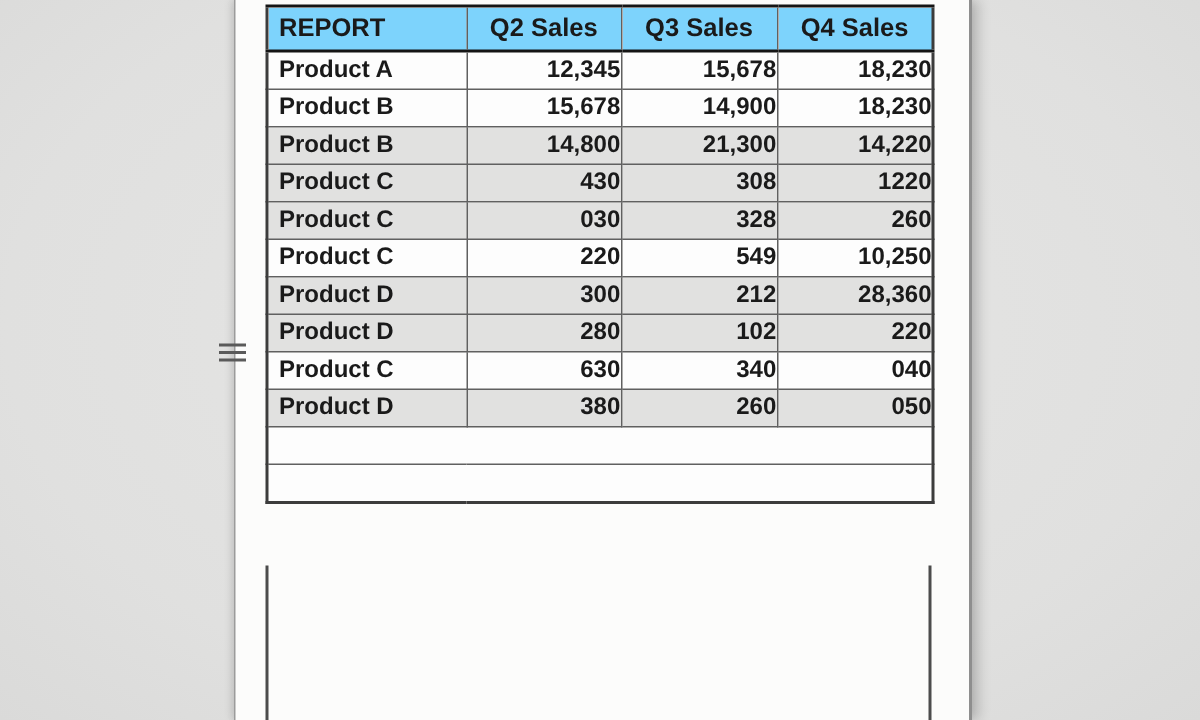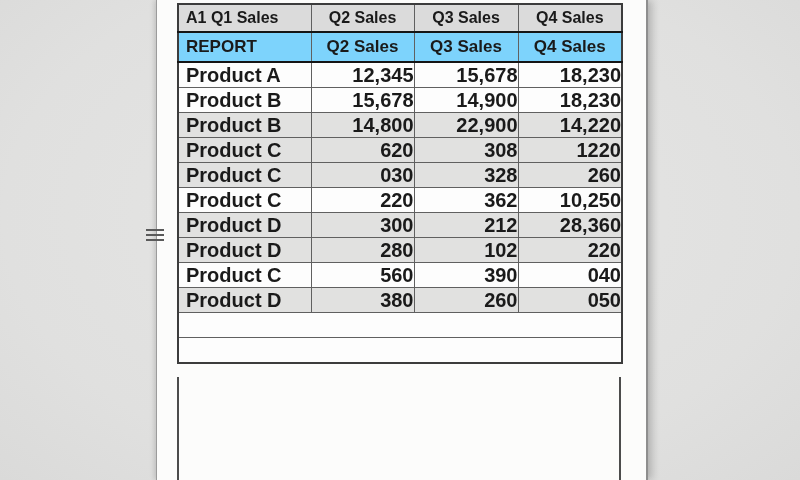--- a/index.html
+++ b/index.html
@@ -27,21 +27,21 @@
   .head-row th{
     height:26px;background:#dbdbdb;font-size:16px;text-align:center;
     border-top:2px solid #3c3c3c;border-bottom:1px solid #4a4a4a;
   }
   .report-row th{
     height:28px;background:#7dd3fc;font-size:17px;text-align:center;
     border-top:2px solid #151515;border-bottom:2px solid #151515;
   }
   .label-cell{text-align:left !important;padding-left:7px !important;}
   .num-cell{text-align:right;padding-right:24px;}
-  .data-row td{height:24px;font-size:20px;background:#fdfdfd;}
+  .data-row td{height:24px;font-size:16px;background:#fdfdfd;}
   .data-row.shaded td{background:#e1e1e0;}
   .empty-row td{height:24px;background:#fdfdfd;}
   .lower-sheet{
     position:absolute;left:20px;top:377px;width:444px;height:103px;
     box-sizing:border-box;background:#fcfcfb;
     border-left:2px solid #4c4c4c;border-right:2px solid #4c4c4c;
   }
   .drag-handle{
     position:absolute;left:146px;top:226px;width:18px;cursor:grab;
   }
@@ -57,26 +57,20 @@
   <div class="page">
 
     <table class="report-table">
       <colgroup>
         <col style="width:133px">
           <col style="width:103px">
           <col style="width:104px">
           <col style="width:104px">
       </colgroup>
       <thead>
-        <tr class="head-row">
-          <th class="label-cell">A1 Q1 Sales</th>
-          <th>Q2 Sales</th>
-          <th>Q3 Sales</th>
-          <th>Q4 Sales</th>
-        </tr>
         <tr class="report-row">
           <th class="label-cell">REPORT</th>
           <th>Q2 Sales</th>
           <th>Q3 Sales</th>
           <th>Q4 Sales</th>
         </tr>
       </thead>
       <tbody id="table-body">
           <tr class="data-row">
             <td class="label-cell">Product A</td>
@@ -86,57 +80,57 @@
           </tr>
           <tr class="data-row">
             <td class="label-cell">Product B</td>
             <td class="num-cell">15,678</td>
             <td class="num-cell">14,900</td>
             <td class="num-cell">18,230</td>
           </tr>
           <tr class="data-row shaded">
             <td class="label-cell">Product B</td>
             <td class="num-cell">14,800</td>
-            <td class="num-cell">22,900</td>
+            <td class="num-cell">21,300</td>
             <td class="num-cell">14,220</td>
           </tr>
           <tr class="data-row shaded">
             <td class="label-cell">Product C</td>
-            <td class="num-cell">620</td>
+            <td class="num-cell">430</td>
             <td class="num-cell">308</td>
             <td class="num-cell">1220</td>
           </tr>
           <tr class="data-row shaded">
             <td class="label-cell">Product C</td>
             <td class="num-cell">030</td>
             <td class="num-cell">328</td>
             <td class="num-cell">260</td>
           </tr>
           <tr class="data-row">
             <td class="label-cell">Product C</td>
             <td class="num-cell">220</td>
-            <td class="num-cell">362</td>
+            <td class="num-cell">549</td>
             <td class="num-cell">10,250</td>
           </tr>
           <tr class="data-row shaded">
             <td class="label-cell">Product D</td>
             <td class="num-cell">300</td>
             <td class="num-cell">212</td>
             <td class="num-cell">28,360</td>
           </tr>
           <tr class="data-row shaded">
             <td class="label-cell">Product D</td>
             <td class="num-cell">280</td>
             <td class="num-cell">102</td>
             <td class="num-cell">220</td>
           </tr>
           <tr class="data-row">
             <td class="label-cell">Product C</td>
-            <td class="num-cell">560</td>
-            <td class="num-cell">390</td>
+            <td class="num-cell">630</td>
+            <td class="num-cell">340</td>
             <td class="num-cell">040</td>
           </tr>
           <tr class="data-row shaded">
             <td class="label-cell">Product D</td>
             <td class="num-cell">380</td>
             <td class="num-cell">260</td>
             <td class="num-cell">050</td>
           </tr>
           <tr class="empty-row">
             <td colspan="4"></td>

